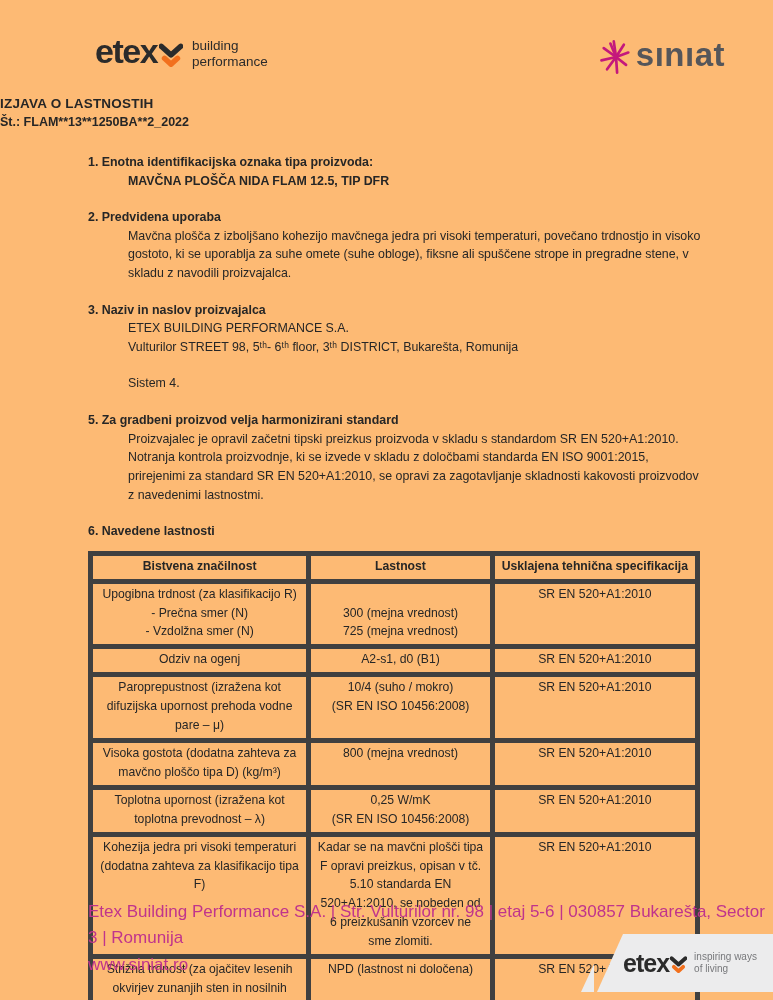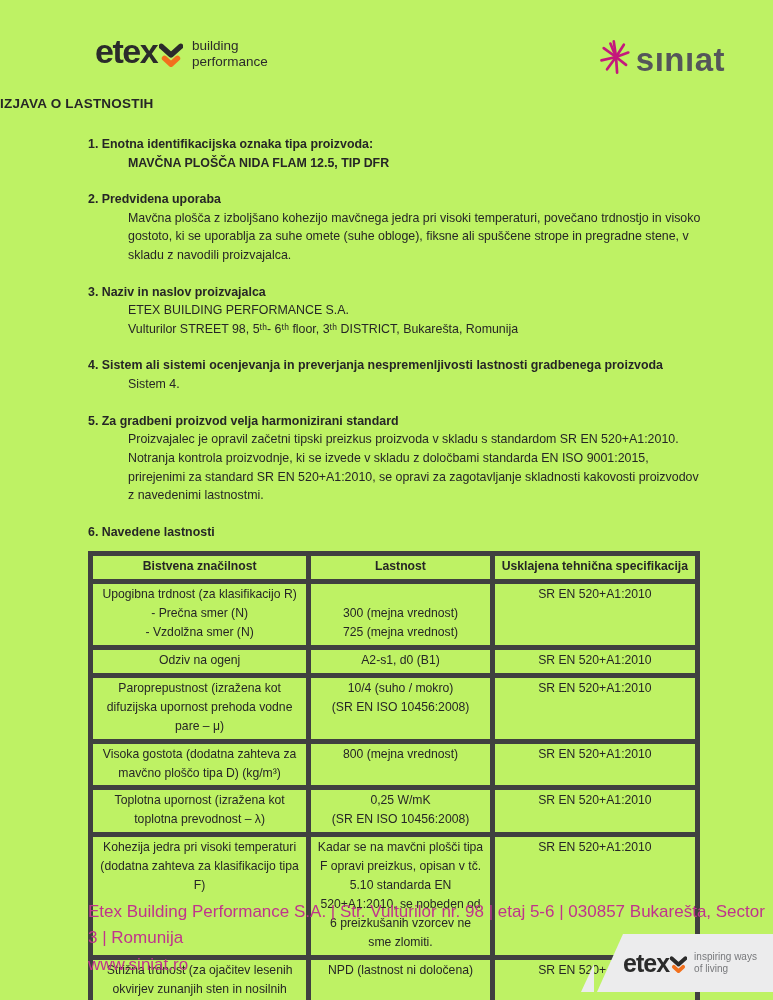--- a/index.html
+++ b/index.html
@@ -1,28 +1,28 @@
 <!DOCTYPE html>
 <html><head>
 <meta charset="utf-8">
 <style>
   * { margin:0; padding:0; box-sizing:border-box; }
   body { background:#888; font-family:"Liberation Sans", sans-serif; }
   .page {
     position:relative; width:773px; height:1000px; margin:0 auto;
-    background:#bef264; color:#262626; overflow:hidden;
+    background:#fdba74; color:#262626; overflow:hidden;
   }
   
   .header-row { display:flex; justify-content:space-between; align-items:flex-start;
     padding:36px 48px 0 95px; }
   .etex-logo { display:flex; align-items:flex-start; }
   .etex-word { font-size:34px; font-weight:bold; color:#2b2b2b; letter-spacing:-1.5px; line-height:0.9; }
   .etex-x { margin:6px 0 0 2px; }
   .etex-sub { margin-left:9px; margin-top:2px; font-size:13.5px; color:#2b2b2b; line-height:1.15; font-weight:500; }
-  .siniat-logo { display:flex; align-items:center; margin-top:2px; }
+  .siniat-logo { display:flex; align-items:flex-start; margin-top:2px; }
   .siniat-word { font-size:33px; font-weight:bold; color:#55565a; letter-spacing:0.5px; line-height:1; margin-left:2px; }
   
   .title-block { text-align:left; margin-top:16px; }
   .doc-title { font-size:13.5px; font-weight:bold; letter-spacing:0.2px; }
   .doc-number { font-size:12.5px; font-weight:bold; margin-top:4px; }
   
   .content { width:620px; margin:24px 0 0 88px; font-size:12.4px; line-height:1.5; }
   .section { margin-bottom:18px; }
   .section-heading { font-weight:bold; }
   .section-body { white-space:pre-line;padding-left:40px; }
@@ -80,20 +80,21 @@
             <line x1="16" y1="17" x2="11" y2="5"></line>
           </g>
         </svg>
       </span>
       <span class="siniat-word">sınıat</span>
     </div>
   </div>
 
   <div class="title-block">
     <div class="doc-title">IZJAVA O LASTNOSTIH</div>
+    <div class="doc-number">Št.: FLAM**13**1250BA**2_2022</div>
   </div>
 
   <div class="content">
 
     <div class="section">
       <div class="section-heading">1. Enotna identifikacijska oznaka tipa proizvoda:</div>
       <div class="section-body bold-body">MAVČNA PLOŠČA NIDA FLAM 12.5, TIP DFR</div>
     </div>
 
     <div class="section">
@@ -101,21 +102,20 @@
       <div class="section-body">Mavčna plošča z izboljšano kohezijo mavčnega jedra pri visoki temperaturi, povečano trdnostjo in visoko gostoto, ki se uporablja za suhe omete (suhe obloge), fiksne ali spuščene strope in pregradne stene, v skladu z navodili proizvajalca.</div>
     </div>
 
     <div class="section">
       <div class="section-heading">3. Naziv in naslov proizvajalca</div>
       <div class="section-body">ETEX BUILDING PERFORMANCE S.A.
 Vulturilor STREET 98, 5ᵗʰ- 6ᵗʰ floor, 3ᵗʰ DISTRICT, Bukarešta, Romunija</div>
     </div>
 
     <div class="section">
-      <div class="section-heading">4. Sistem ali sistemi ocenjevanja in preverjanja nespremenljivosti lastnosti gradbenega proizvoda</div>
       <div class="section-body">Sistem 4.</div>
     </div>
 
     <div class="section">
       <div class="section-heading">5. Za gradbeni proizvod velja harmonizirani standard</div>
       <div class="section-body">Proizvajalec je opravil začetni tipski preizkus proizvoda v skladu s standardom SR EN 520+A1:2010.
 Notranja kontrola proizvodnje, ki se izvede v skladu z določbami standarda EN ISO 9001:2015, prirejenimi za standard SR EN 520+A1:2010, se opravi za zagotavljanje skladnosti kakovosti proizvodov z navedenimi lastnostmi.</div>
     </div>
 
     <div class="section" style="margin-bottom:10px;">

